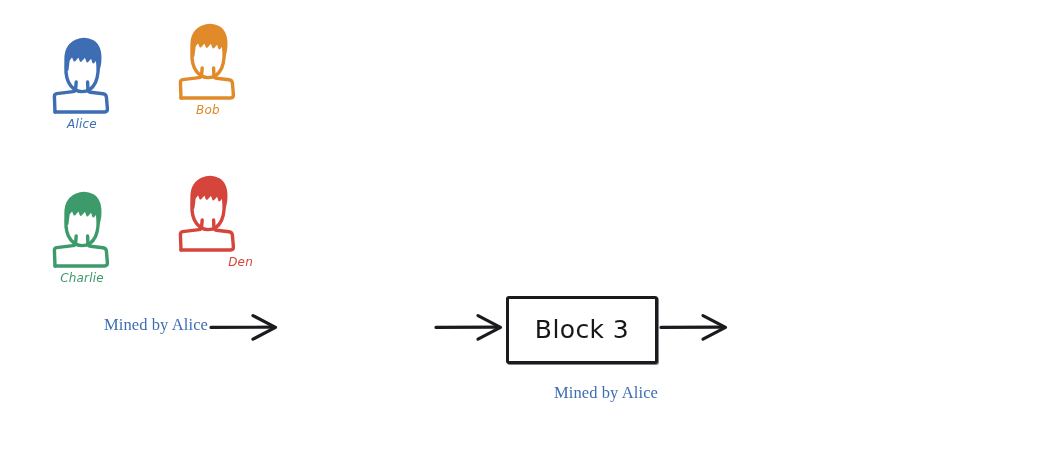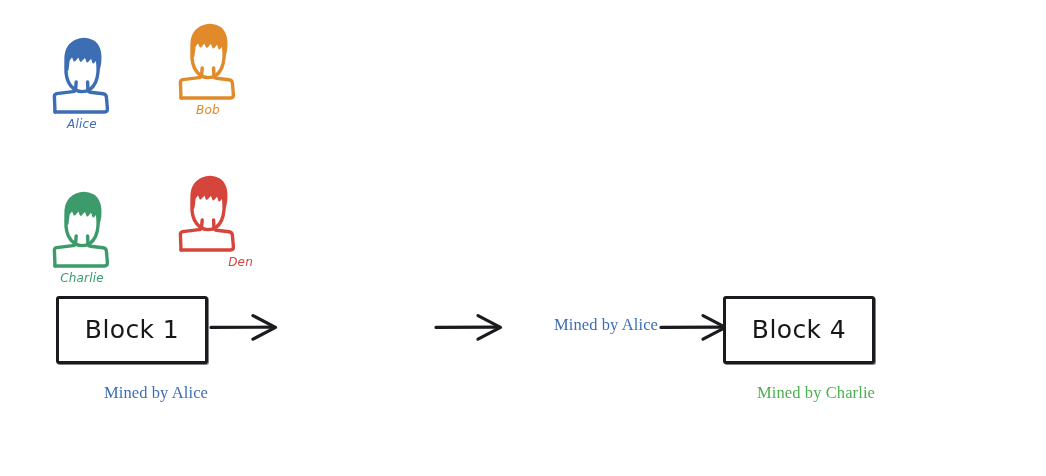--- a/index.html
+++ b/index.html
@@ -171,50 +171,44 @@
                  L23.4 21.2 L19.6 26.2 L18.4 35.8 Q17.2 33 16.8 29.6 Z" fill="#d6453b" stroke="#d6453b" stroke-width="2.2" stroke-linejoin="round"></path>
       </svg>
       <span class="participant-name" style="color:#d6453b">Den</span>
     </div>
 
   </div>
 
   <div id="chain">
 
     <div class="block-node" id="block-node-1">
-      <div class="block-box">
-        <span class="block-label">Block 1</span>
-      </div>
       <span class="miner-label" style="color:#3d6eb4">Mined by Alice</span>
     </div>
 
     <svg class="chain-arrow" id="chain-arrow-1" viewBox="0 0 74 30">
       <path d="M2 15.4 L62 15.2" fill="none" stroke="#1b1b1f" stroke-width="3.2" stroke-linecap="round"></path>
       <path d="M44 3.6 L66.5 15.3 L44 27.2" fill="none" stroke="#1b1b1f" stroke-width="3.2" stroke-linecap="round" stroke-linejoin="round"></path>
     </svg>
 
     <div class="block-node" id="block-node-2">
     </div>
 
     <svg class="chain-arrow" id="chain-arrow-2" viewBox="0 0 74 30">
       <path d="M2 15.4 L62 15.2" fill="none" stroke="#1b1b1f" stroke-width="3.2" stroke-linecap="round"></path>
       <path d="M44 3.6 L66.5 15.3 L44 27.2" fill="none" stroke="#1b1b1f" stroke-width="3.2" stroke-linecap="round" stroke-linejoin="round"></path>
     </svg>
 
     <div class="block-node" id="block-node-3">
+      <div class="block-box">
+        <span class="block-label">Block 3</span>
+      </div>
       <span class="miner-label" style="color:#3d6eb4">Mined by Alice</span>
     </div>
 
     <svg class="chain-arrow" id="chain-arrow-3" viewBox="0 0 74 30">
       <path d="M2 15.4 L62 15.2" fill="none" stroke="#1b1b1f" stroke-width="3.2" stroke-linecap="round"></path>
       <path d="M44 3.6 L66.5 15.3 L44 27.2" fill="none" stroke="#1b1b1f" stroke-width="3.2" stroke-linecap="round" stroke-linejoin="round"></path>
     </svg>
 
-    <div class="block-node" id="block-node-4">
-      <div class="block-box">
-        <span class="block-label">Block 4</span>
-      </div>
-      <span class="miner-label" style="color:#4caf50">Mined by Charlie</span>
-    </div>
 
   </div>
 
 </div>
 
 </body></html>

